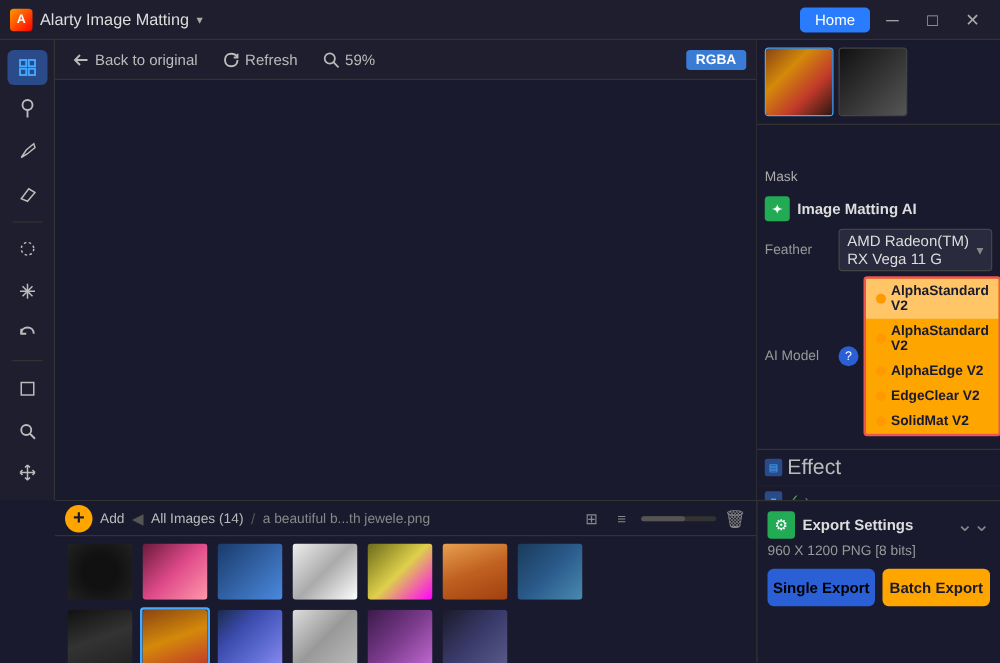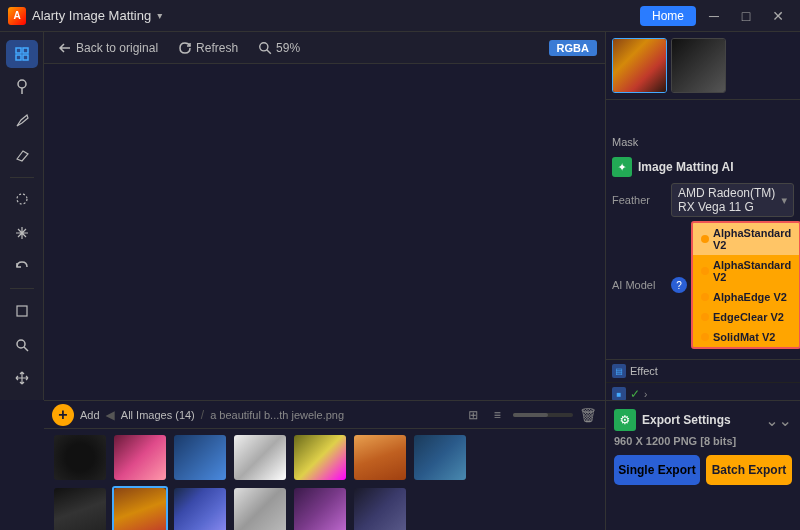--- a/index.html
+++ b/index.html
@@ -187,39 +187,39 @@
     }
     .export-settings-row {
       display: flex; align-items: center; gap: 6px; margin-bottom: 4px;
     }
     .export-settings-icon {
       width: 22px; height: 22px; background: #2a5; border-radius: 3px;
       display: flex; align-items: center; justify-content: center; font-size: 12px; color: white;
     }
     .export-settings-text { color: #ddd; font-size: 12px; font-weight: 600; }
     .export-settings-expand { margin-left: auto; color: #888; cursor: pointer; font-size: 16px; }
-    .export-info { color: #999; font-size: 11px; margin-bottom: 8px; font-weight: bold; }
+    .export-info { color: #999; font-size: 11px; margin-bottom: 8px; }
     .export-buttons { display: flex; gap: 6px; }
     .single-export-btn {
       flex: 1; background: #2a5fd5; color: #000000; border: none; border-radius: 5px; padding: 8px 0; cursor: pointer; font-size: 12px; font-weight: 600;
     }
     .batch-export-btn {
       flex: 1; background: #ffa500; color: #1a1a2e; border: none; border-radius: 5px; padding: 8px 0; cursor: pointer; font-size: 12px; font-weight: 600;
     }
 
     
     .effect-row {
       display: flex; align-items: center; gap: 4px; padding: 4px 6px;
       border-bottom: 1px solid #222; cursor: pointer;
     }
     .effect-row-icon {
       width: 14px; height: 14px; background: #2a4a8a; border-radius: 2px;
       display: flex; align-items: center; justify-content: center; font-size: 8px; color: #4af; flex-shrink: 0;
     }
-    .effect-row-label { color: #bbb; font-size: 11px; flex: 1; }
+    .effect-row-label { color: #bbb; font-size: 17px; flex: 1; }
     .effect-row-chevron { color: #888; font-size: 10px; }
     .green-check { color: #4a4; font-size: 12px; }
 
     
     .question-icon {
       width: 16px; height: 16px; border-radius: 50%; background: #2a5fd5; color: white;
       display: flex; align-items: center; justify-content: center; font-size: 10px; flex-shrink: 0; cursor: pointer;
     }
 
     

